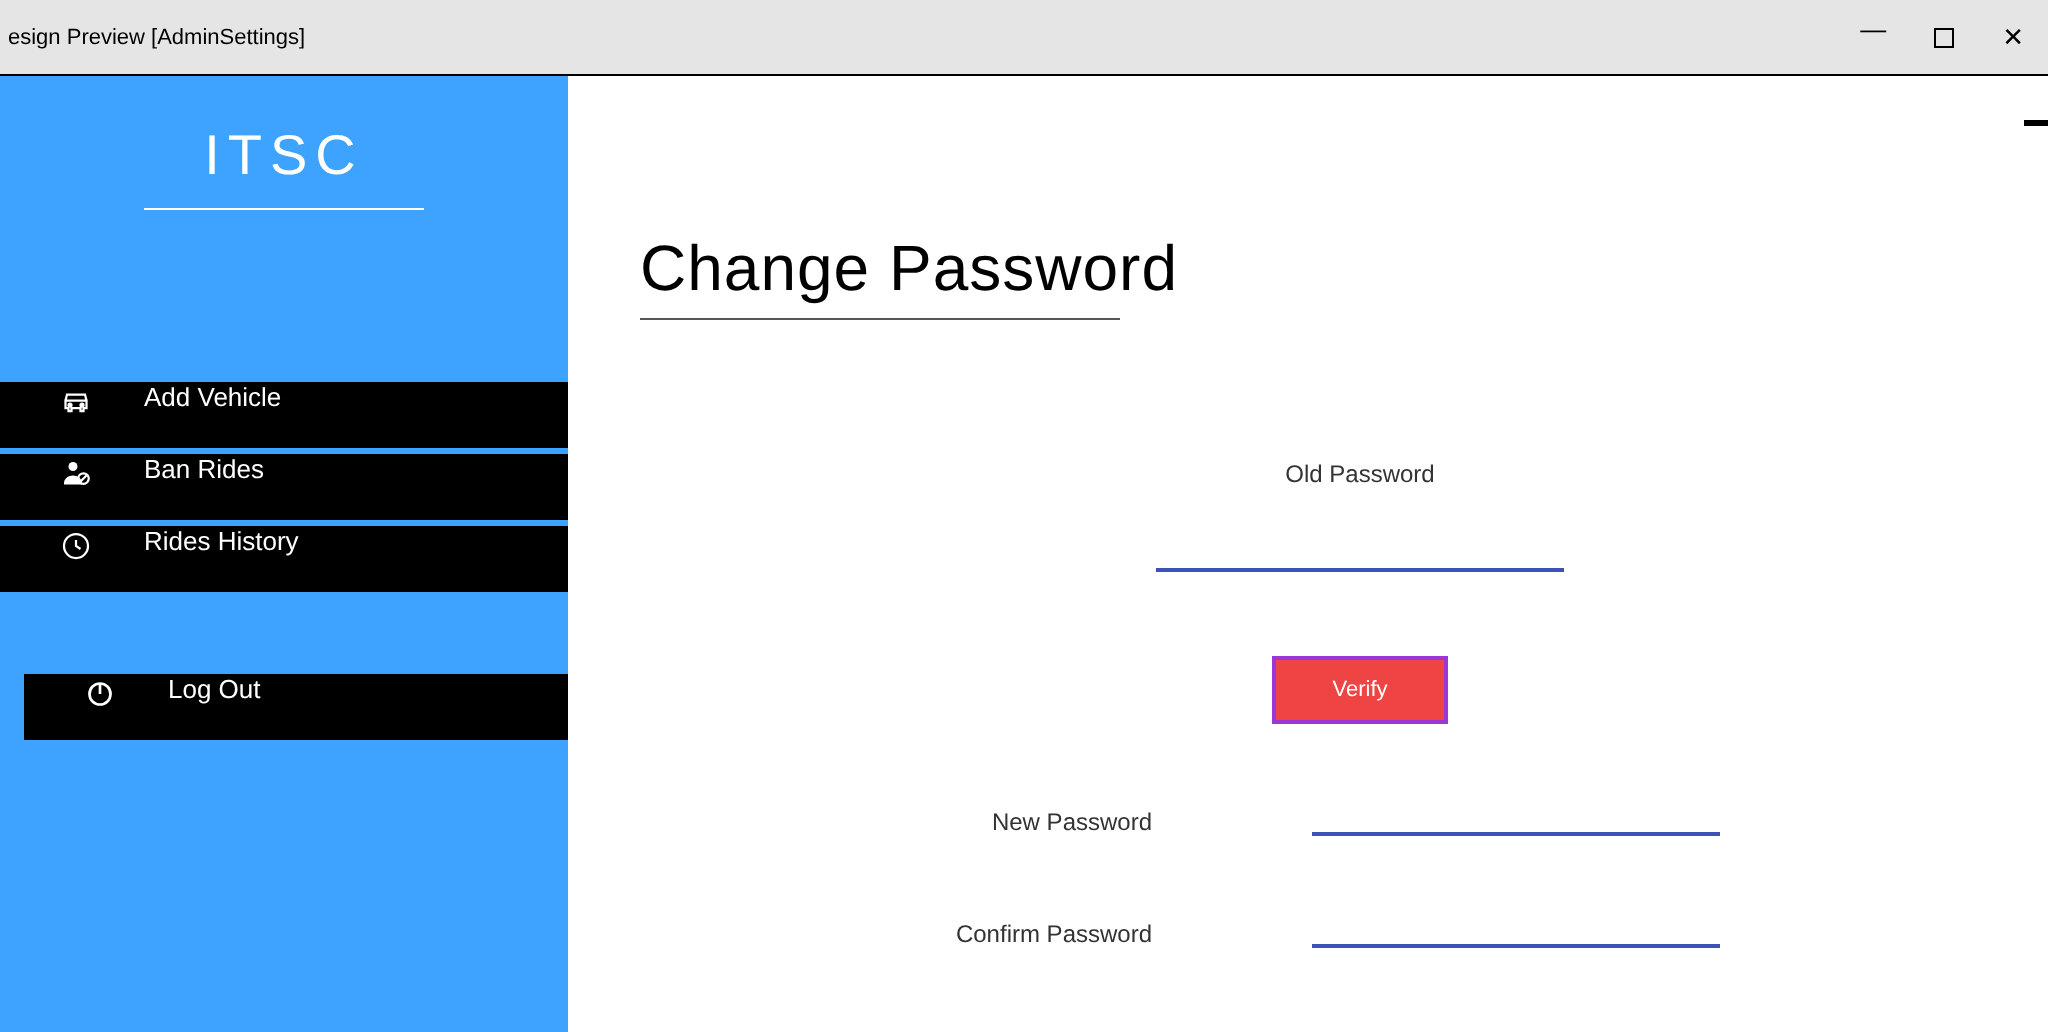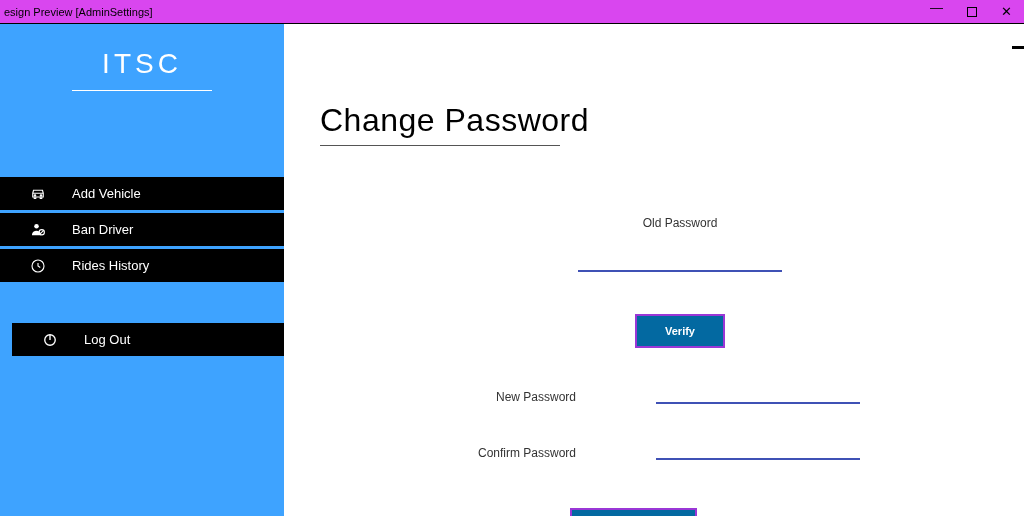--- a/index.html
+++ b/index.html
@@ -1,62 +1,62 @@
 <!DOCTYPE html>
 <html><head>
   <meta charset="utf-8">
   <style>
     * { margin: 0; padding: 0; box-sizing: border-box; font-family: "Segoe UI Light", "Century Gothic", sans-serif; }
     body { width: 1024px; height: 516px; background: #fff; overflow: hidden; }
     
     .titlebar {
-      height: 24px; background: #d946ef; border-bottom: 1px solid #000;
+      height: 38px; background: #e5e5e5; border-bottom: 1px solid #000;
       display: flex; align-items: center; justify-content: space-between;
       padding: 0 4px;
     }
     .titlebar-title { font-size: 11px; font-weight: 400; font-family: "Segoe UI", sans-serif; }
     .window-controls { display: flex; gap: 24px; align-items: center; padding-right: 8px; }
     .window-controls span { font-family: "Segoe UI", sans-serif; font-size: 13px; cursor: pointer; }
     .win-min { font-size: 18px; position: relative; top: -4px; }
     .win-max { width: 10px; height: 10px; border: 1px solid #000; display: inline-block; }
     .win-close { font-size: 15px; font-weight: 300; }
     
     .workspace { display: flex; height: calc(100% - 24px); position: relative; }
     
     .sidebar { width: 284px; background: #3ea3ff; display: flex; flex-direction: column; }
     .brand { text-align: center; padding: 24px 0 6px; }
     .brand-text { color: #fff; font-size: 28px; font-weight: 300; letter-spacing: 4px; }
     .brand-underline { width: 140px; height: 1px; background: #fff; margin: 10px auto 0; }
     
     .nav { margin-top: 80px; display: flex; flex-direction: column; gap: 3px; }
     .nav-item {
       background: #000; color: #fff; height: 33px; display: flex;
-      align-items: center; padding-left: 28px; gap: 24px; cursor: pointer;
+      align-items: flex-start; padding-left: 28px; gap: 24px; cursor: pointer;
       font-size: 13px; font-weight: 300;
     }
     .nav-icon { width: 20px; height: 20px; display: flex; align-items: center; justify-content: center; }
     .nav-icon svg { width: 18px; height: 18px; }
     
     .nav-logout { margin-top: 41px; padding-left: 12px; }
     
     .content { flex: 1; padding: 78px 12px 0 36px; position: relative; }
     .page-title { font-size: 32px; font-weight: 300; color: #000; letter-spacing: 0.5px; }
     .page-title-underline { width: 240px; height: 1px; background: #555; margin-top: 6px; }
     
     .form-area { margin-top: 70px; }
     .form-row-stack { display: flex; flex-direction: column; align-items: center; width: 480px; margin-left: 120px; margin-top: 20px; }
     .form-row-stack .label { font-size: 12px; color: #333; font-weight: 300; margin-bottom: 24px; }
     .input-line {
       width: 204px; border: none; border-bottom: 2px solid #3f51b5;
       outline: none; font-size: 13px; background: transparent; height: 18px;
     }
     
     .btn {
-      background: #0369a1; color: #fff; border: 2px solid #9a37d6; padding: 8px 24px;
-      font-size: 11px; cursor: pointer; font-weight: 700;
+      background: #ef4444; color: #fff; border: 2px solid #9a37d6; padding: 8px 24px;
+      font-size: 11px; cursor: pointer; font-weight: 400;
     }
     .btn-verify { margin-top: 42px; padding: 9px 28px; }
     
     .form-row-inline {
       display: flex; align-items: flex-end; gap: 80px;
       margin-left: 140px; margin-top: 38px;
     }
     .form-row-inline .label { font-size: 12px; color: #333; font-weight: 300; width: 100px; text-align: right; margin-left: 16px; }
     .btn-save-wrap { margin-left: 250px; margin-top: 48px; }
     
@@ -94,21 +94,21 @@
       </div>
       <div class="nav-item">
         <span class="nav-icon">
           <svg viewBox="0 0 24 24" fill="#fff">
               <circle cx="10" cy="7" r="3"></circle>
               <path d="M4 18c0-3 3-5 6-5s6 2 6 5v1H4v-1z"></path>
               <circle cx="17" cy="15" r="3.5" fill="none" stroke="#fff" stroke-width="1.5"></circle>
               <line x1="14.5" y1="17.5" x2="19.5" y2="12.5" stroke="#fff" stroke-width="1.5"></line>
             </svg>
         </span>
-        <span>Ban Driver</span>
+        <span>Ban Rides</span>
       </div>
       <div class="nav-item">
         <span class="nav-icon">
           <svg viewBox="0 0 24 24" fill="none" stroke="#fff" stroke-width="1.5">
               <circle cx="12" cy="12" r="8"></circle>
               <path d="M12 8v4l3 2"></path>
             </svg>
         </span>
         <span>Rides History</span>
       </div>

